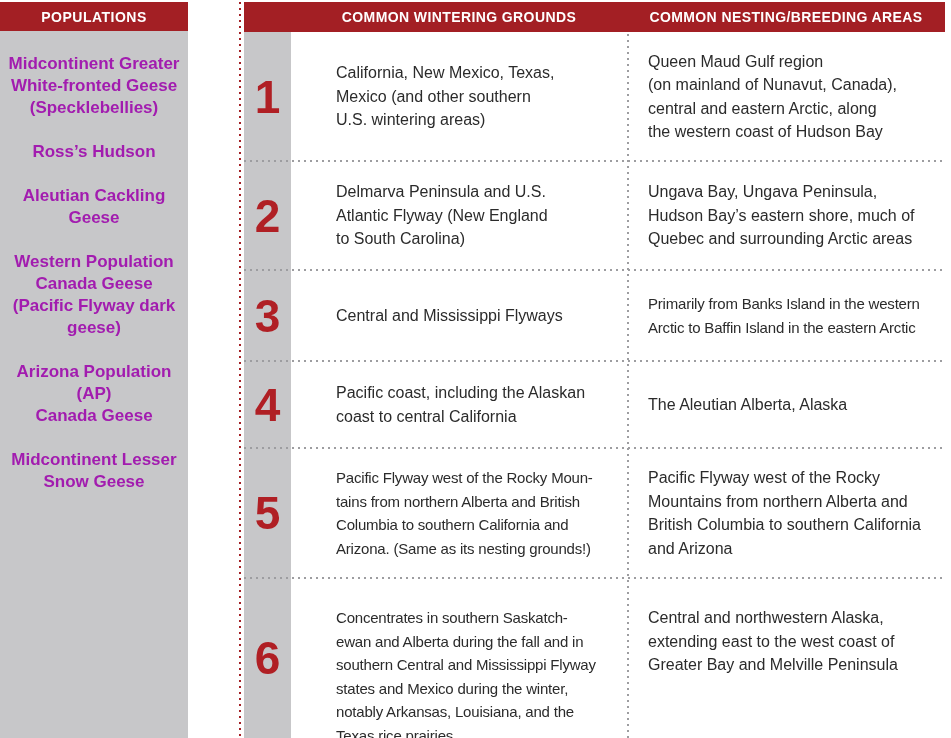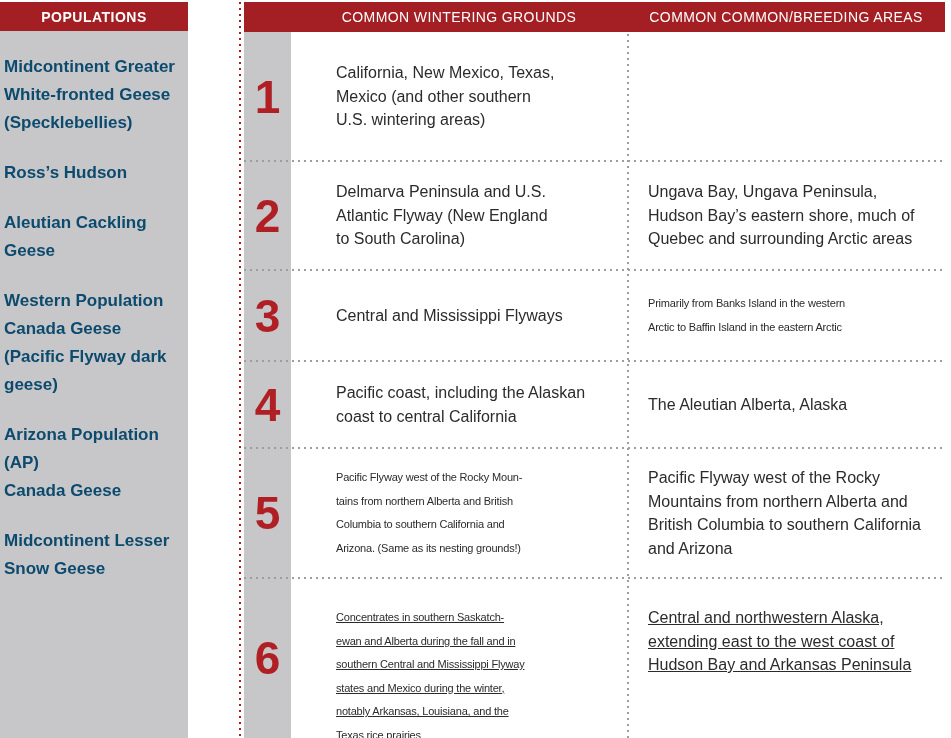--- a/index.html
+++ b/index.html
@@ -18,35 +18,35 @@
 
   
   .sidebar{position:absolute;left:0;top:2px;width:188px;height:736px;background:var(--panel-gray,#c7c7c9);}
   .sidebar-header{
     height:29px;background:var(--brand-red,#a31f24);color:#fff;
     display:flex;align-items:center;justify-content:center;
     font-weight:bold;font-size:14px;letter-spacing:.5px;
   }
   .sidebar-body{padding-top:22px;}
   .pop-item{
-    font-weight:bold;font-size:17px;line-height:28px;text-align:left;
-    color:#0c4a6e;white-space:pre-line;margin:0 4px 22px;
+    font-weight:bold;font-size:17px;line-height:22px;text-align:center;
+    color:#a21caf;white-space:pre-line;margin:0 4px 22px;
   }
 
   
   .left-dots{
     position:absolute;left:239px;top:2px;width:2px;height:736px;
     background-image:repeating-linear-gradient(180deg,var(--brand-red,#a31f24) 0,var(--brand-red,#a31f24) 2px,transparent 2px,transparent 6px);
   }
 
   
   .main{position:absolute;left:244px;top:2px;width:701px;height:736px;}
   .main-header{
     height:30px;background:var(--brand-red,#a31f24);color:#fff;display:flex;
-    font-weight:normal;font-size:14px;letter-spacing:.4px;
+    font-weight:bold;font-size:14px;letter-spacing:.4px;
   }
   .th{display:flex;align-items:center;justify-content:center;text-align:center;}
   .th1{margin-left:47px;width:336px;}
   .th2{width:318px;}
 
   .tbody{position:relative;height:706px;}
   .col-dots{
     position:absolute;left:383px;top:2px;bottom:0;width:2px;
     background-image:repeating-linear-gradient(180deg,var(--dot-gray,#9d9da0) 0,var(--dot-gray,#9d9da0) 2px,transparent 2px,transparent 6px);
   }
@@ -68,22 +68,22 @@
     display:flex;align-items:center;justify-content:center;flex:none;
   }
   .num{color:var(--number-red,#b01f24);font-weight:bold;font-size:46px;line-height:1;}
 
   .cell{
     font-size:16px;line-height:23.5px;color:var(--body-text,#2b2b2b);
     white-space:pre-line;display:flex;align-items:center;flex:none;
   }
   .wintering{width:336px;padding-left:45px;padding-right:8px;}
   .nesting{width:318px;padding-left:21px;padding-right:4px;}
-  .cond{font-size:11px;letter-spacing:-0.2px;}
-  .row-last .cell{align-items:flex-start;padding-top:28px;text-decoration:underline;}
+  .cond{font-size:15px;letter-spacing:-0.2px;}
+  .row-last .cell{align-items:flex-start;padding-top:28px;}
 </style>
 </head>
 <body>
 
 <aside class="sidebar">
   <div class="sidebar-header">
     <span>POPULATIONS</span>
   </div>
   <div class="sidebar-body">
     <div class="pop-item">Midcontinent Greater
@@ -99,33 +99,37 @@
     <div class="pop-item">Midcontinent Lesser
 Snow Geese</div>
   </div>
 </aside>
 
 <div class="left-dots"></div>
 
 <main class="main">
   <div class="main-header">
     <div class="th th1">COMMON WINTERING GROUNDS</div>
-    <div class="th th2">COMMON COMMON/BREEDING AREAS</div>
+    <div class="th th2">COMMON NESTING/BREEDING AREAS</div>
   </div>
 
   <div class="tbody">
     <div class="col-dots"></div>
 
     <div class="row">
       <div class="num-cell">
         <span class="num">1</span>
       </div>
       <div class="cell wintering">California, New Mexico, Texas,
 Mexico (and other southern
 U.S. wintering areas)</div>
+      <div class="cell nesting">Queen Maud Gulf region
+(on mainland of Nunavut, Canada),
+central and eastern Arctic, along
+the western coast of Hudson Bay</div>
     </div>
 
     <div class="row">
       <div class="num-cell">
         <span class="num">2</span>
       </div>
       <div class="cell wintering">Delmarva Peninsula and U.S.
 Atlantic Flyway (New England
 to South Carolina)</div>
       <div class="cell nesting">Ungava Bay, Ungava Peninsula,
@@ -170,16 +174,16 @@
         <span class="num">6</span>
       </div>
       <div class="cell wintering cond">Concentrates in southern Saskatch-
 ewan and Alberta during the fall and in
 southern Central and Mississippi Flyway
 states and Mexico during the winter,
 notably Arkansas, Louisiana, and the
 Texas rice prairies</div>
       <div class="cell nesting">Central and northwestern Alaska,
 extending east to the west coast of
-Hudson Bay and Arkansas Peninsula</div>
+Greater Bay and Melville Peninsula</div>
     </div>
   </div>
 </main>
 
 </body></html>

